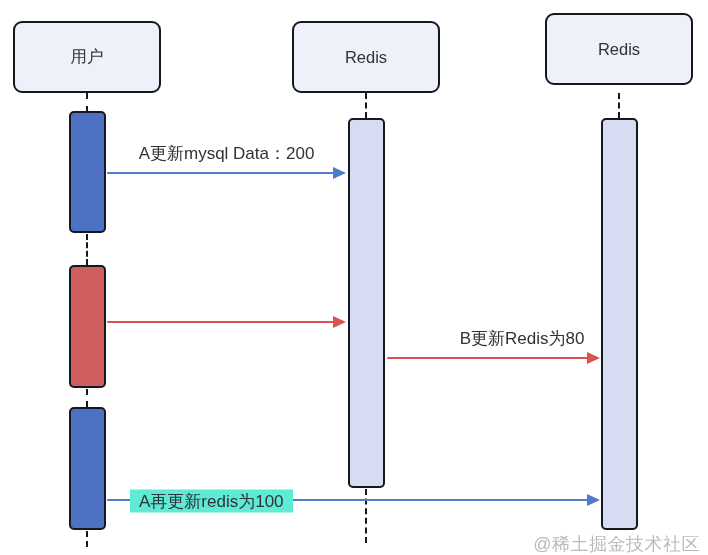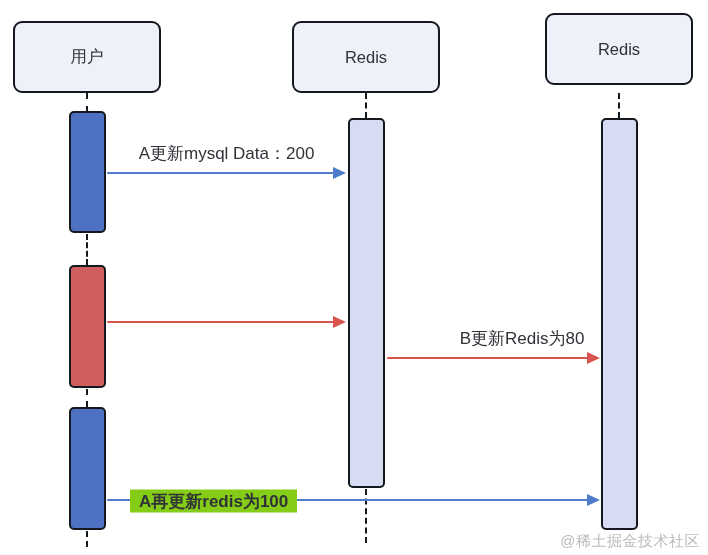--- a/index.html
+++ b/index.html
@@ -54,30 +54,29 @@
     position: absolute;
     font-size: 17px;
     color: #2f3237;
     white-space: nowrap;
   }
   .msg-label.above {
     transform: translateX(-50%);
   }
   .msg-label.inline {
     transform: translateY(-50%);
-    background: #84cc16;
+    background: #5eead4;
     padding: 0 9px;
     z-index: 3;
-    font-weight: bold;
   }
   .watermark {
     position: absolute;
     right: 8px;
     top: 532px;
-    font-size: 15px;
+    font-size: 18px;
     color: #babbbe;
     letter-spacing: 0.5px;
   }
 </style>
 </head>
 <body>
 
 <div id="stage">
   <span class="watermark">@稀土掘金技术社区</span>
 <div class="actor-box" style="left: 13px; top: 21px; width: 148px; height: 72px;">

